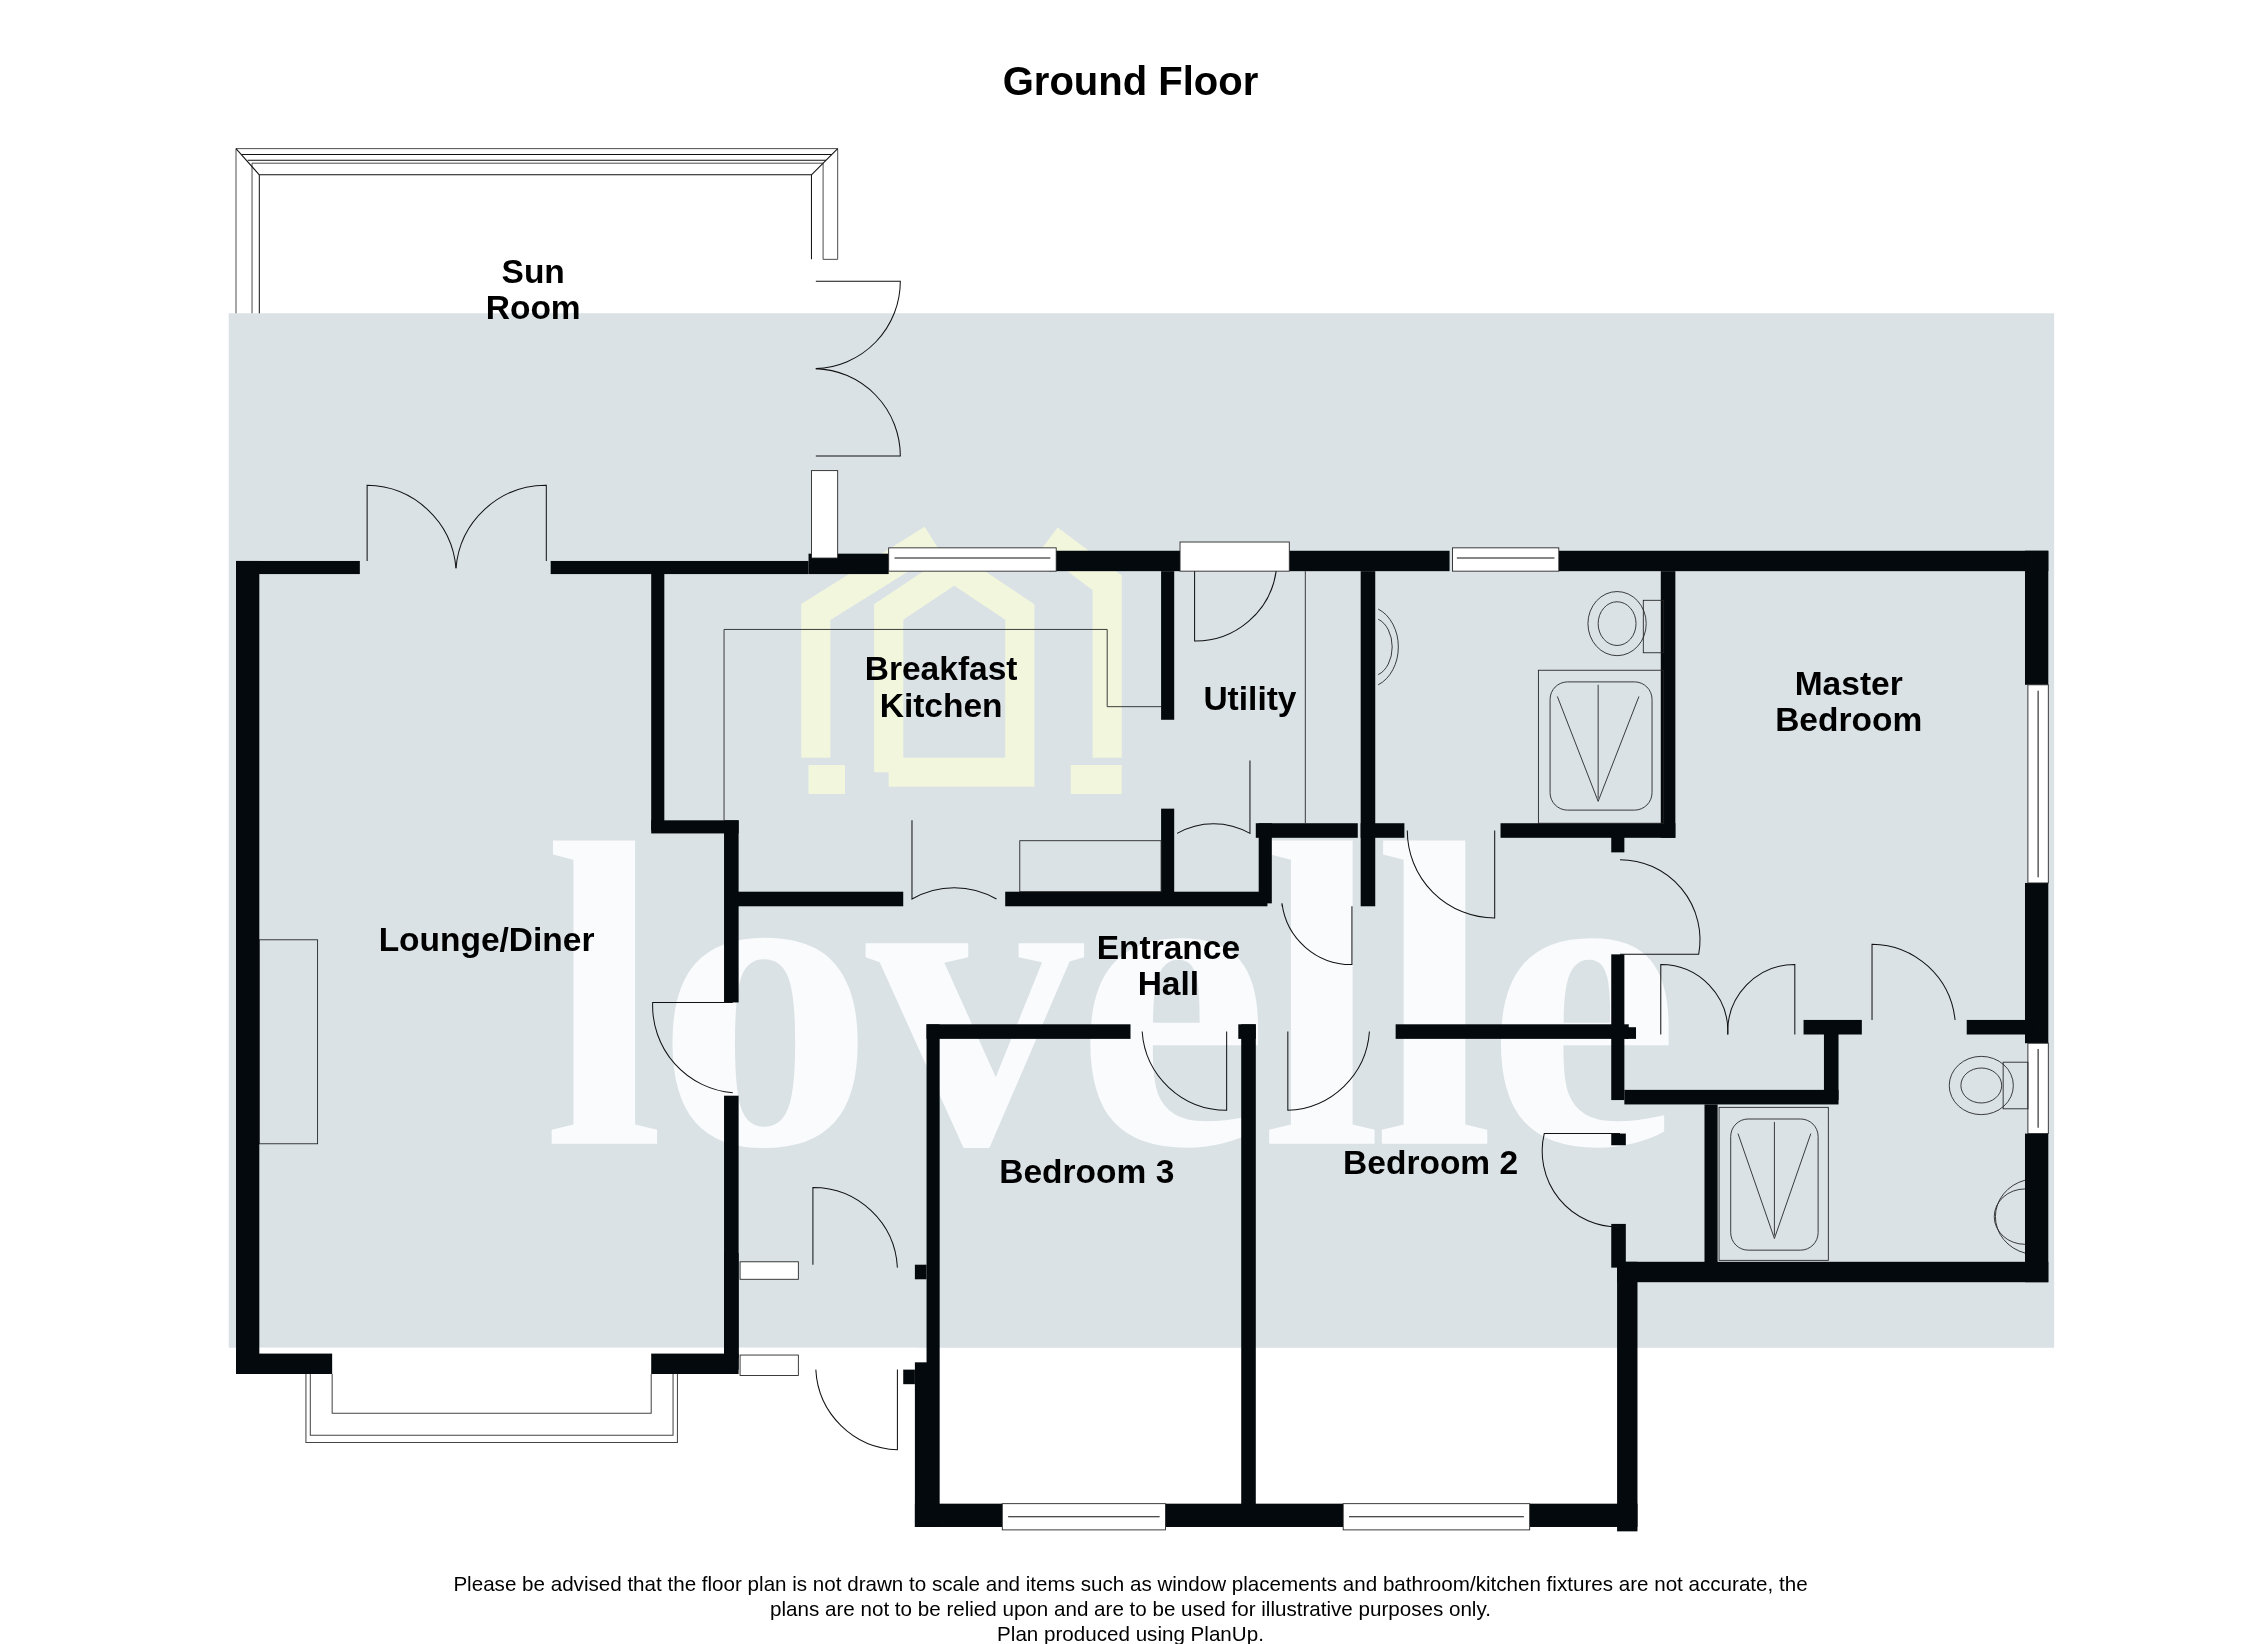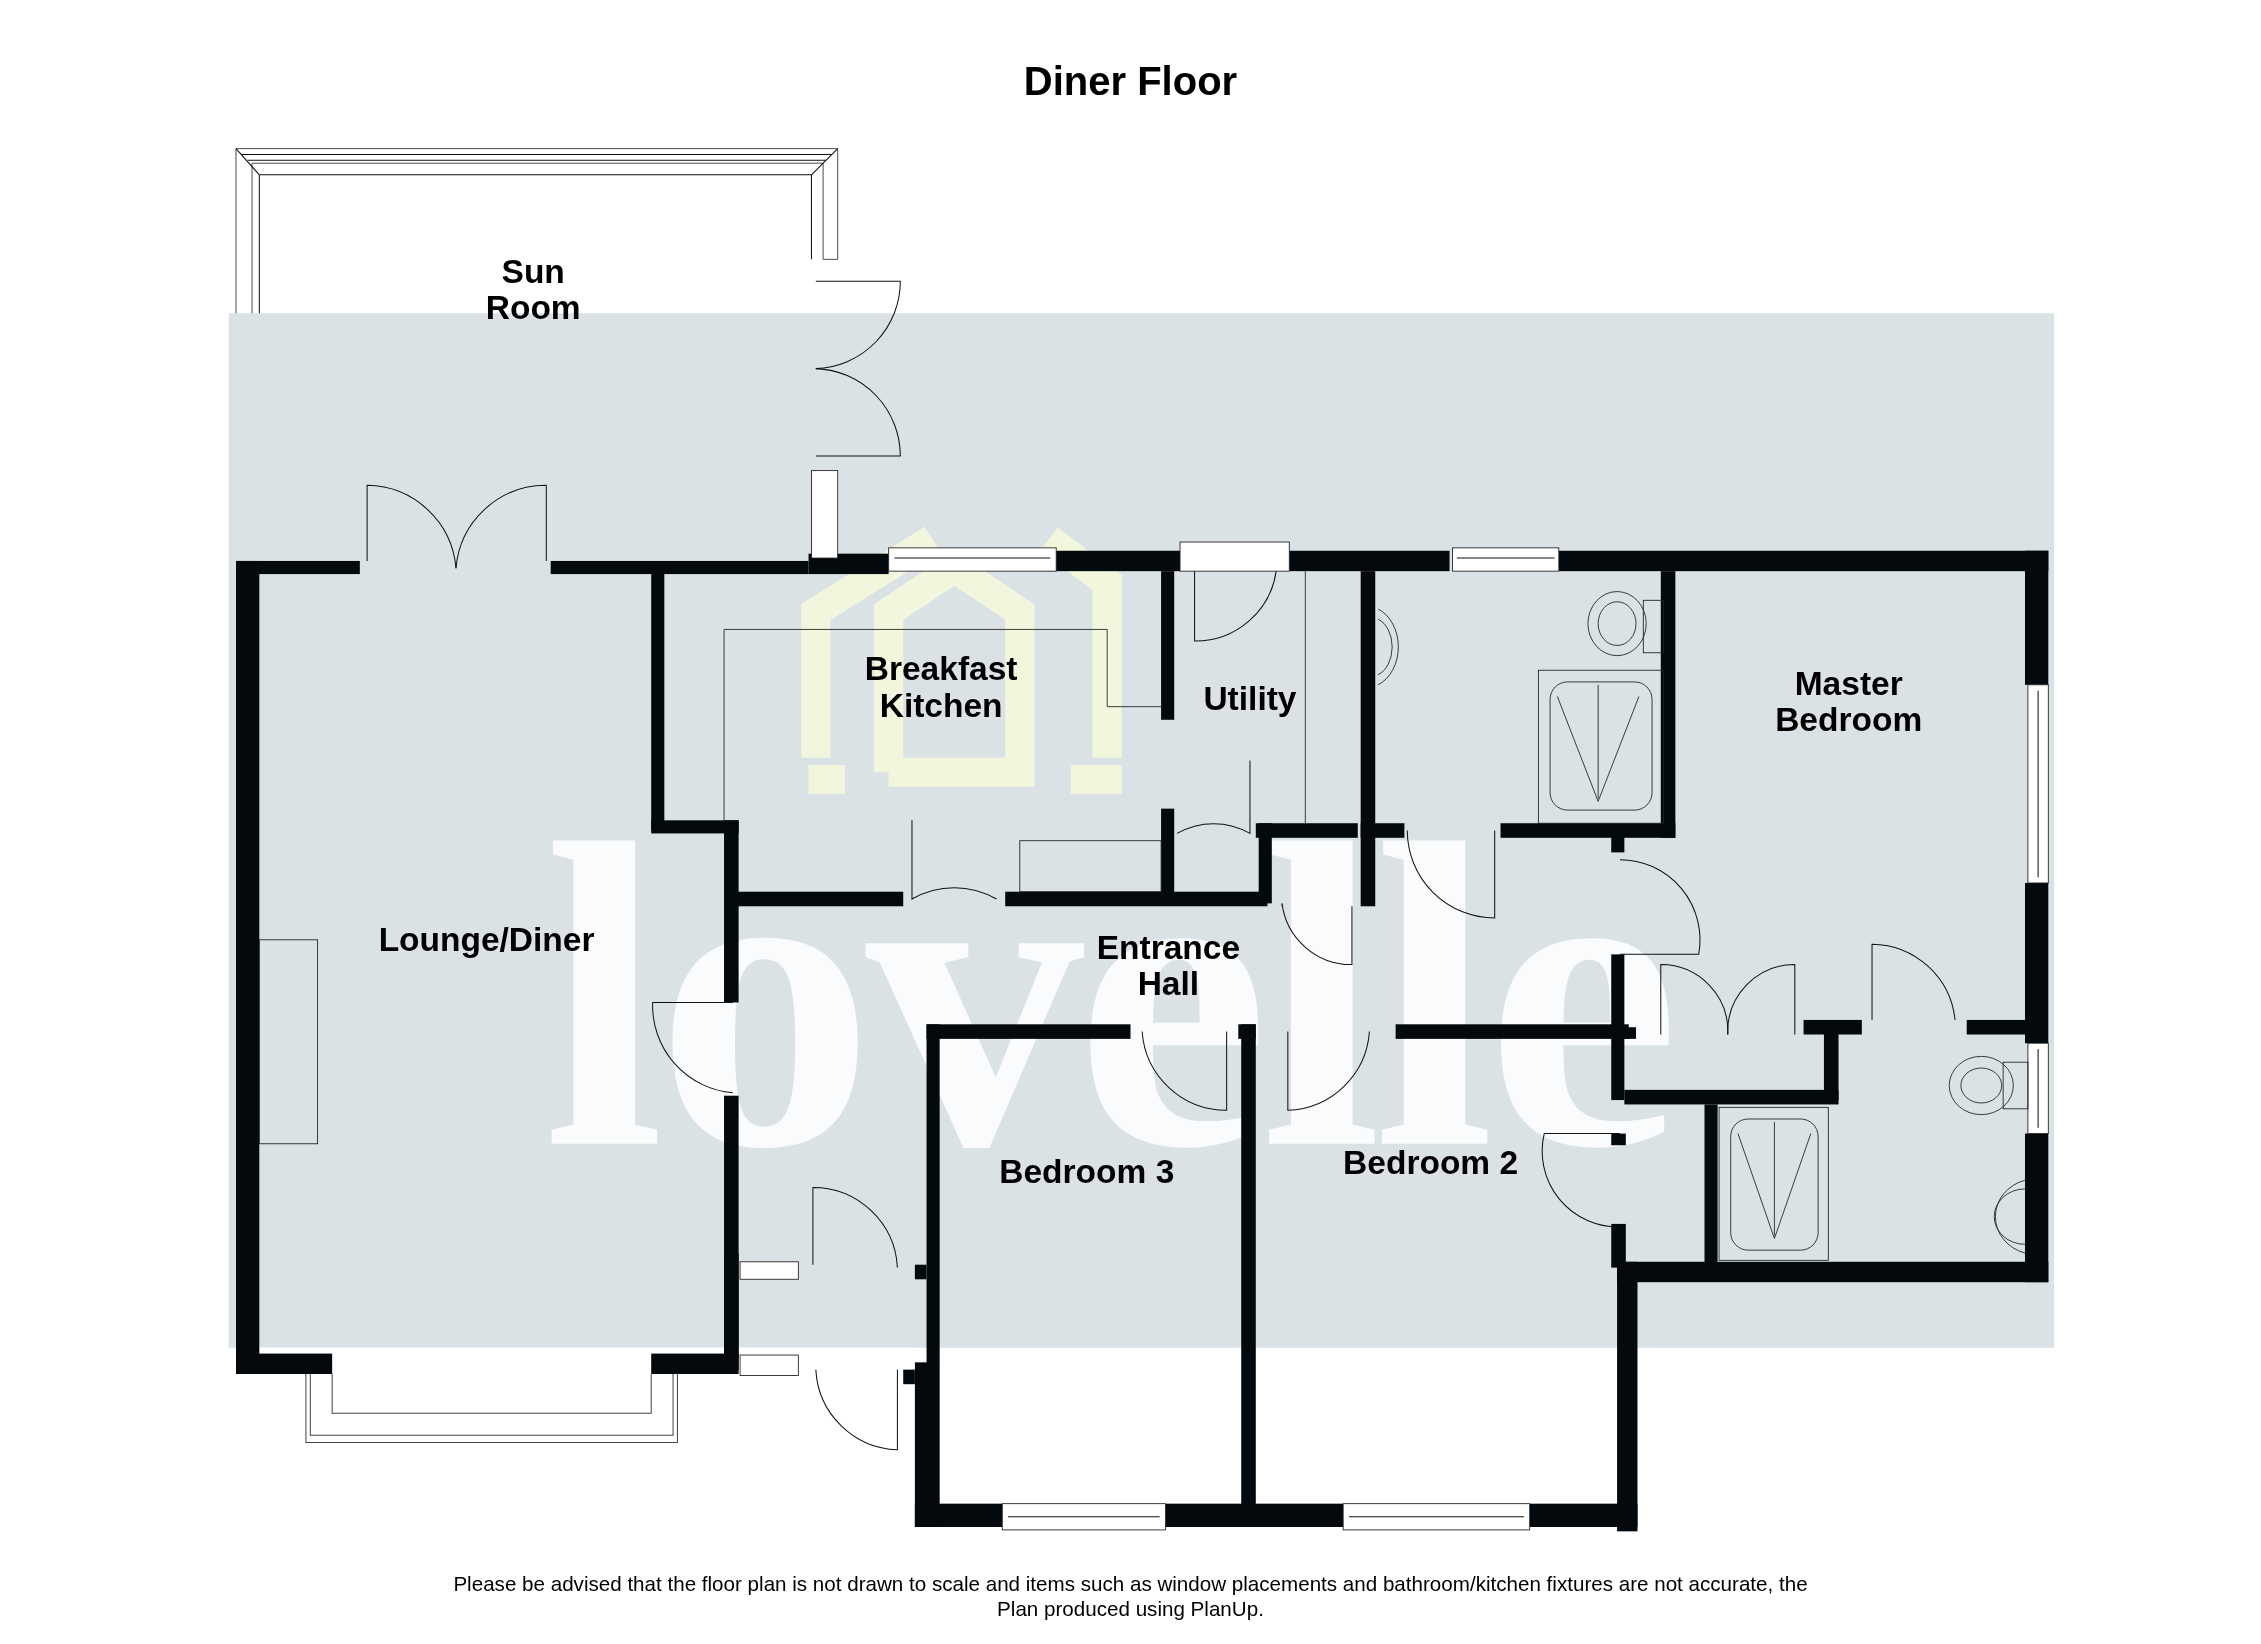--- a/index.html
+++ b/index.html
@@ -9,21 +9,21 @@
     .room-label { font-family: "Liberation Sans", sans-serif; font-weight: bold; font-size: 23px; fill: #000; text-anchor: middle; }
     .disclaimer { position: absolute; left: 0; width: 2261px; top: 1571px; text-align: center; font-size: 20.6px; line-height: 25px; color: #000; font-family: "Liberation Sans", sans-serif; }
     .disclaimer div { white-space: nowrap; text-align: center; }
     .wall { fill: #03090c; }
     .thin { fill: none; stroke: #111; stroke-width: 0.7; }
     .win { fill: #ffffff; stroke: #222; stroke-width: 0.6; }
   </style>
 </head>
 <body>
 
-<div class="title">Diner Floor</div>
+<div class="title">Ground Floor</div>
 
 <svg id="plan" viewBox="0 0 1552 1129" preserveAspectRatio="none" xmlns="http://www.w3.org/2000/svg">
 
   <g>
     <polygon points="162,102 575,102 575,178 565,178 565,112 173,112 173,385 162,385" fill="#fff" stroke="#333" stroke-width="0.6"></polygon>
     <polyline points="166,106 571,106" class="thin"></polyline>
     <polyline points="170,110 567,110" class="thin"></polyline>
     <polyline points="178,120 557,120 557,178" class="thin"></polyline>
     <polyline points="178,120 178,385" class="thin"></polyline>
     <line x1="162" y1="102" x2="178" y2="120" class="thin"></line>
@@ -228,15 +228,16 @@
     <text class="room-label" x="802" y="683"><tspan>Hall</tspan></text>
 
     <text class="room-label" x="746" y="812"><tspan>Bedroom 3</tspan></text>
 
     <text class="room-label" x="982" y="806"><tspan>Bedroom 2</tspan></text>
   </g>
 </svg>
 
 <div class="disclaimer">
   <div>Please be advised that the floor plan is not drawn to scale and items such as window placements and bathroom/kitchen fixtures are not accurate, the</div>
+  <div>plans are not to be relied upon and are to be used for illustrative purposes only.</div>
   <div>Plan produced using PlanUp.</div>
 </div>
 
 
 </body></html>

